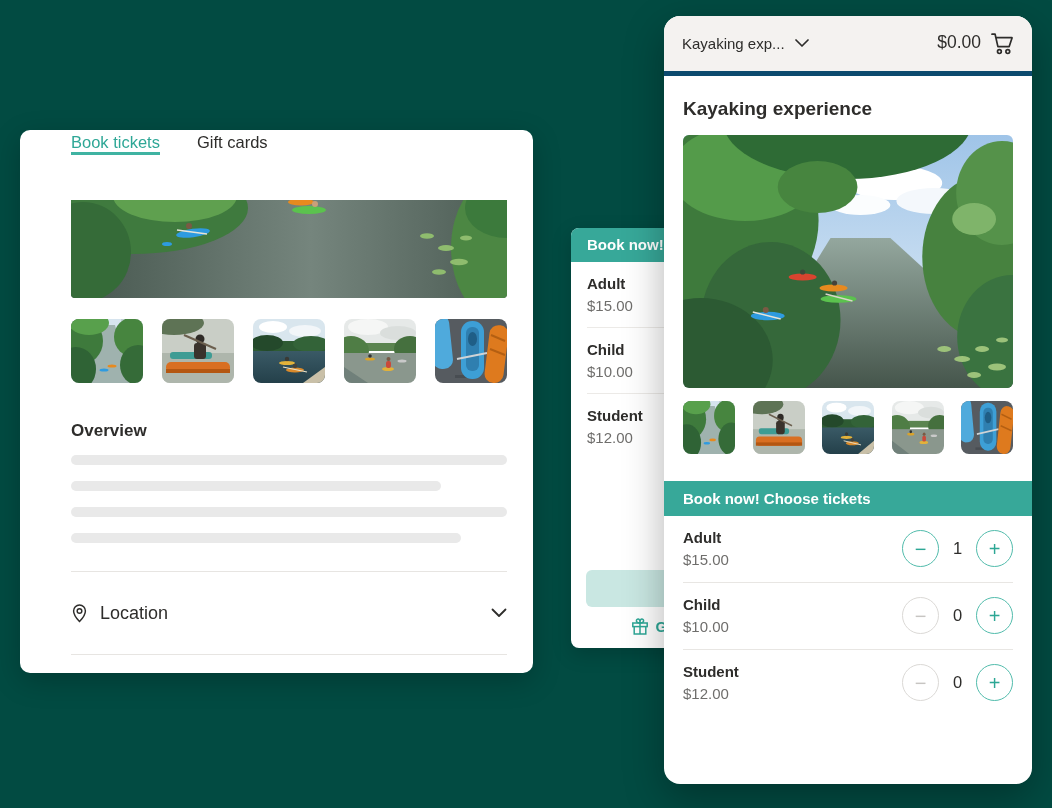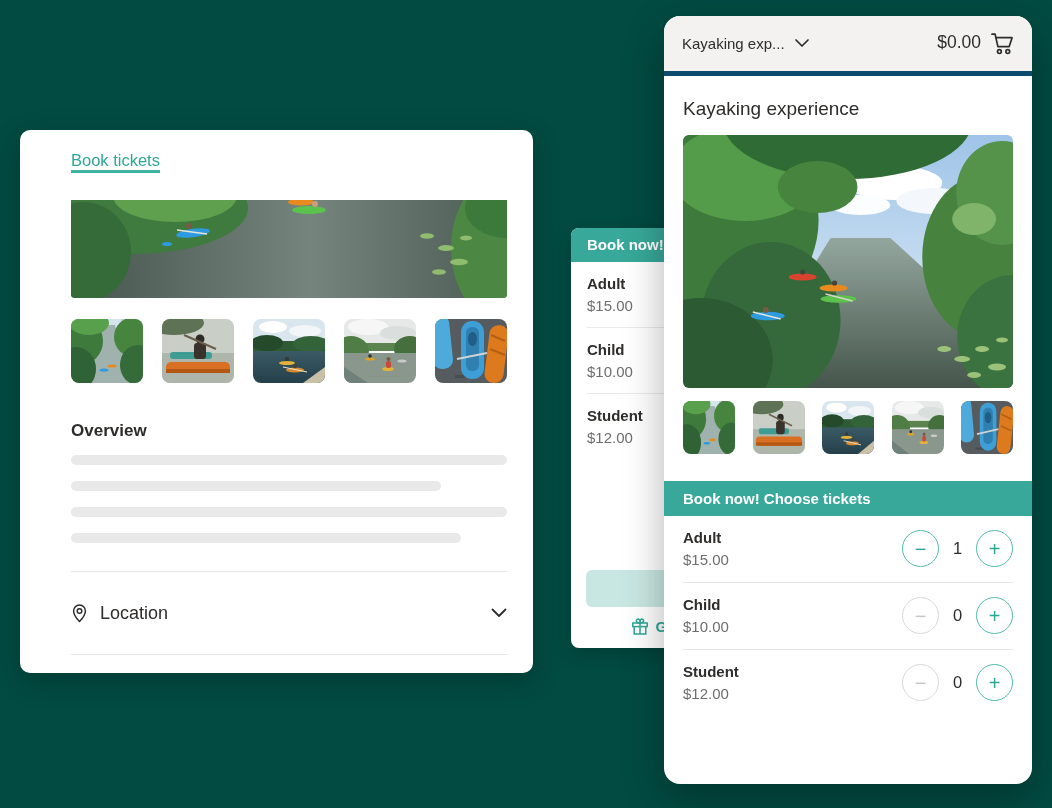--- a/index.html
+++ b/index.html
@@ -13,21 +13,21 @@
   }
   .card { position:absolute; background:#fff; }
 
   
   .left-card {
     left:20px; top:130px; width:513px; height:543px;
     border-radius:10px; overflow:hidden;
     box-shadow:0 8px 28px rgba(0,0,0,.22);
     z-index:1;
   }
-  .tabbar { height:60px; display:flex; align-items:center; padding-left:51px; gap:37px; }
+  .tabbar { height:60px; display:flex; align-items:flex-start; padding-left:51px; gap:37px; }
   .tab { display:flex; align-items:center; font-size:16.5px; color:#2E2D2B; border-bottom:3px solid transparent; padding-top:3px; cursor:pointer; }
   .tab.active { color:#2EA796; border-bottom-color:#3FB3A2; }
   .left-content { padding:0 26px 0 51px; }
   .main-photo-left { margin-top:10px; width:436px; height:98px; border-radius:0 0 4px 4px; overflow:hidden; }
   .thumbs { margin-top:21px; display:flex; gap:19px; }
   .thumb { width:72px; height:64px; border-radius:8px; overflow:hidden; cursor:pointer; flex:none; }
   .thumb svg, .main-photo-left svg, .main-photo-right svg, .thumb-sm svg { display:block; width:100%; height:100%; }
   .overview-title { margin-top:38px; font-size:17px; font-weight:700; color:#2E2D2B; }
   .skeleton { height:10px; border-radius:5px; background:#E9E9E9; margin-top:16px; }
   .sk-1 { width:436px; margin-top:14px; } .sk-2 { width:370px; } .sk-3 { width:436px; } .sk-4 { width:390px; }
@@ -68,21 +68,21 @@
     box-shadow:0 14px 40px rgba(0,0,0,.30);
   }
   .w-header {
     height:60px; background:#F4F2F0; border-bottom:5px solid #0c4a6e;
     display:flex; align-items:center; padding:0 18px;
   }
   .w-product { display:flex; align-items:center; gap:10px; cursor:pointer; }
   .w-product-label { font-size:15px; color:#2E2D2B; }
   .w-cart { margin-left:auto; display:flex; align-items:flex-start; gap:9px; cursor:pointer; }
   .w-cart-total { font-size:17.5px; color:#2E2D2B; }
-  .w-title { margin:22px 19px 0; font-size:19px; font-weight:400; color:#2E2D2B; }
+  .w-title { margin:22px 19px 0; font-size:19px; font-weight:700; color:#2E2D2B; }
   .main-photo-right { margin:15px 19px 0; width:330px; height:253px; border-radius:6px; overflow:hidden; }
   .w-thumbs { margin:13px 19px 0; display:flex; justify-content:space-between; }
   .thumb-sm { width:52px; height:53px; border-radius:8px; overflow:hidden; cursor:pointer; flex:none; }
   .w-banner {
     margin-top:27px; height:35px; background:#37A899; color:#fff;
     font-size:15px; font-weight:700; line-height:35px; padding-left:19px;
   }
   .w-rows { margin:0 19px; }
   .ticket-row { display:flex; align-items:center; justify-content:space-between; padding:13px 0 14px; }
   .ticket-row.bordered { border-bottom:1px solid #E8E6E3; }
@@ -249,20 +249,21 @@
       <rect x="52" y="6" width="19" height="58" rx="9" fill="#DE7A1E" transform="rotate(7 61 35)"></rect>
       <line x1="56" y1="16" x2="70" y2="22" stroke="#B45F12" stroke-width="2"></line>
       <line x1="55" y1="30" x2="70" y2="36" stroke="#B45F12" stroke-width="2"></line>
     </g>
   </defs>
 </svg>
 
 <div class="card left-card">
   <div class="tabbar">
     <div class="tab active">Book tickets</div>
+    <div class="tab">Gift cards</div>
   </div>
   <div class="left-content">
     <div class="main-photo-left">
       <svg viewBox="0 0 436 98" preserveAspectRatio="none">
           <use href="#scene-river-crop"></use>
         </svg>
     </div>
     <div class="thumbs">
       <div class="thumb">
           <svg viewBox="0 0 72 64" preserveAspectRatio="none">

